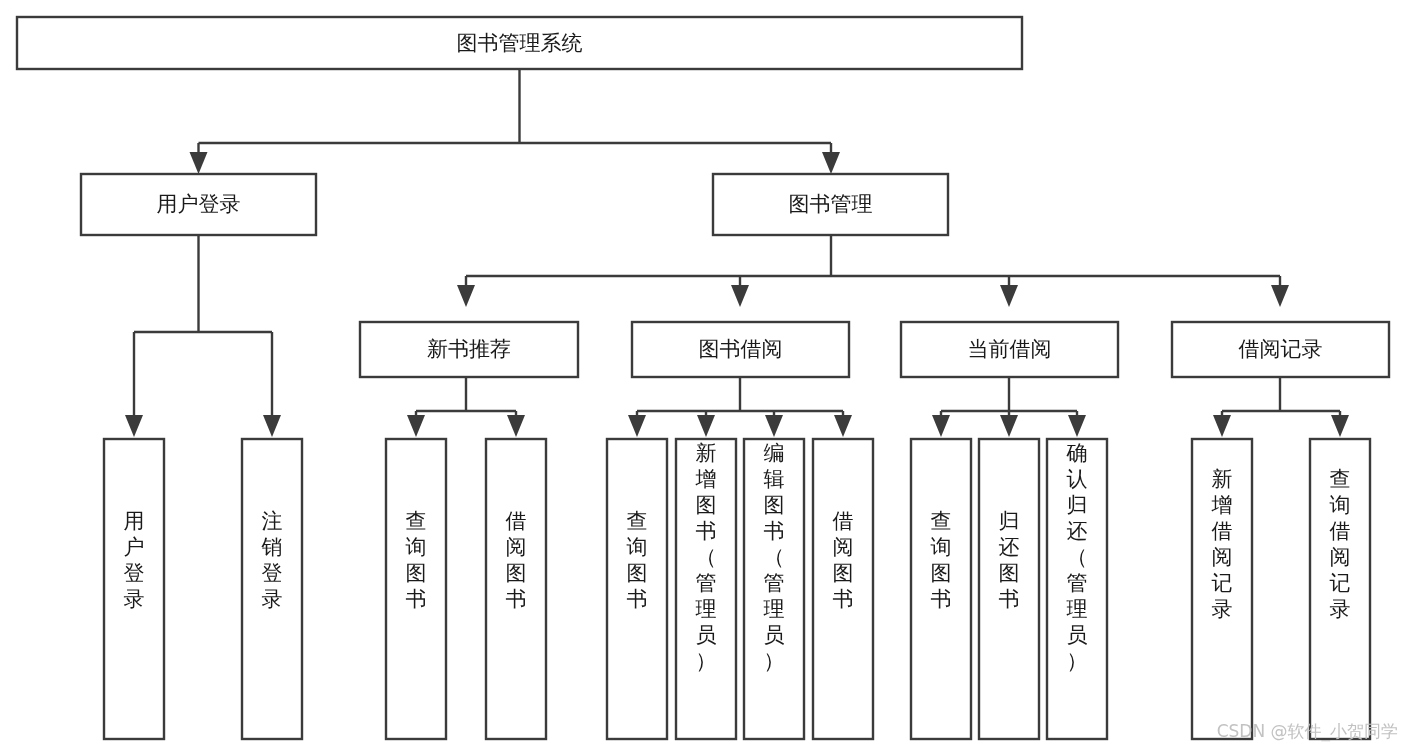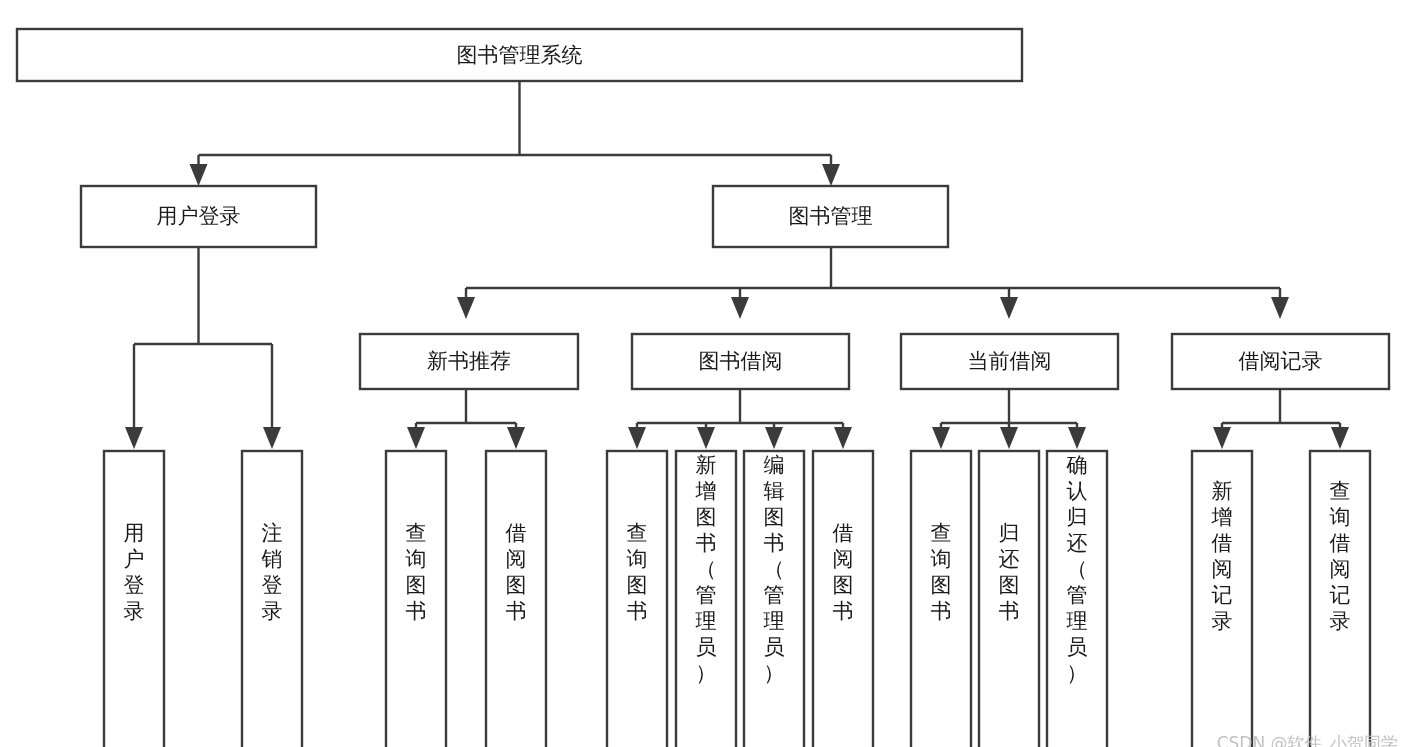--- a/index.html
+++ b/index.html
@@ -11,21 +11,21 @@
   body {
     width: 1405px;
     height: 747px;
     font-family: "DejaVu Sans", "Liberation Sans", sans-serif;
     overflow: hidden;
     position: relative;
   }
   #diagram-root {
     position: absolute;
     left: 0;
-    top: 16px;
+    top: 4px;
     width: 1405px;
     height: 657px;
   }
   svg.tree-canvas {
     display: block;
     width: 1405px;
     height: 747px;
   }
   .node-box {
     fill: #ffffff;

